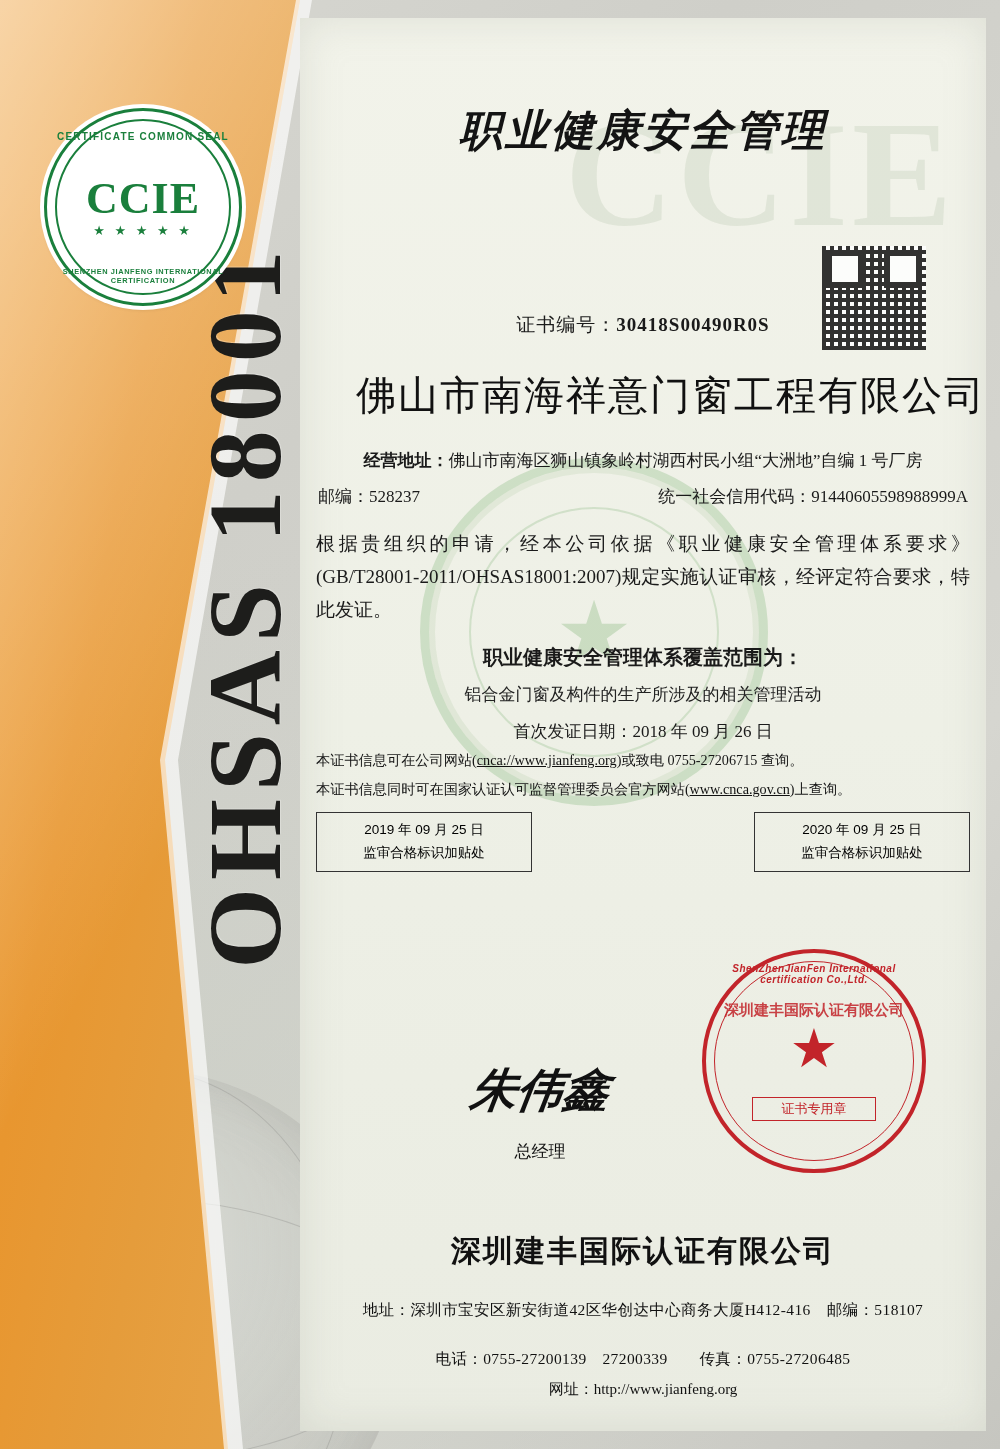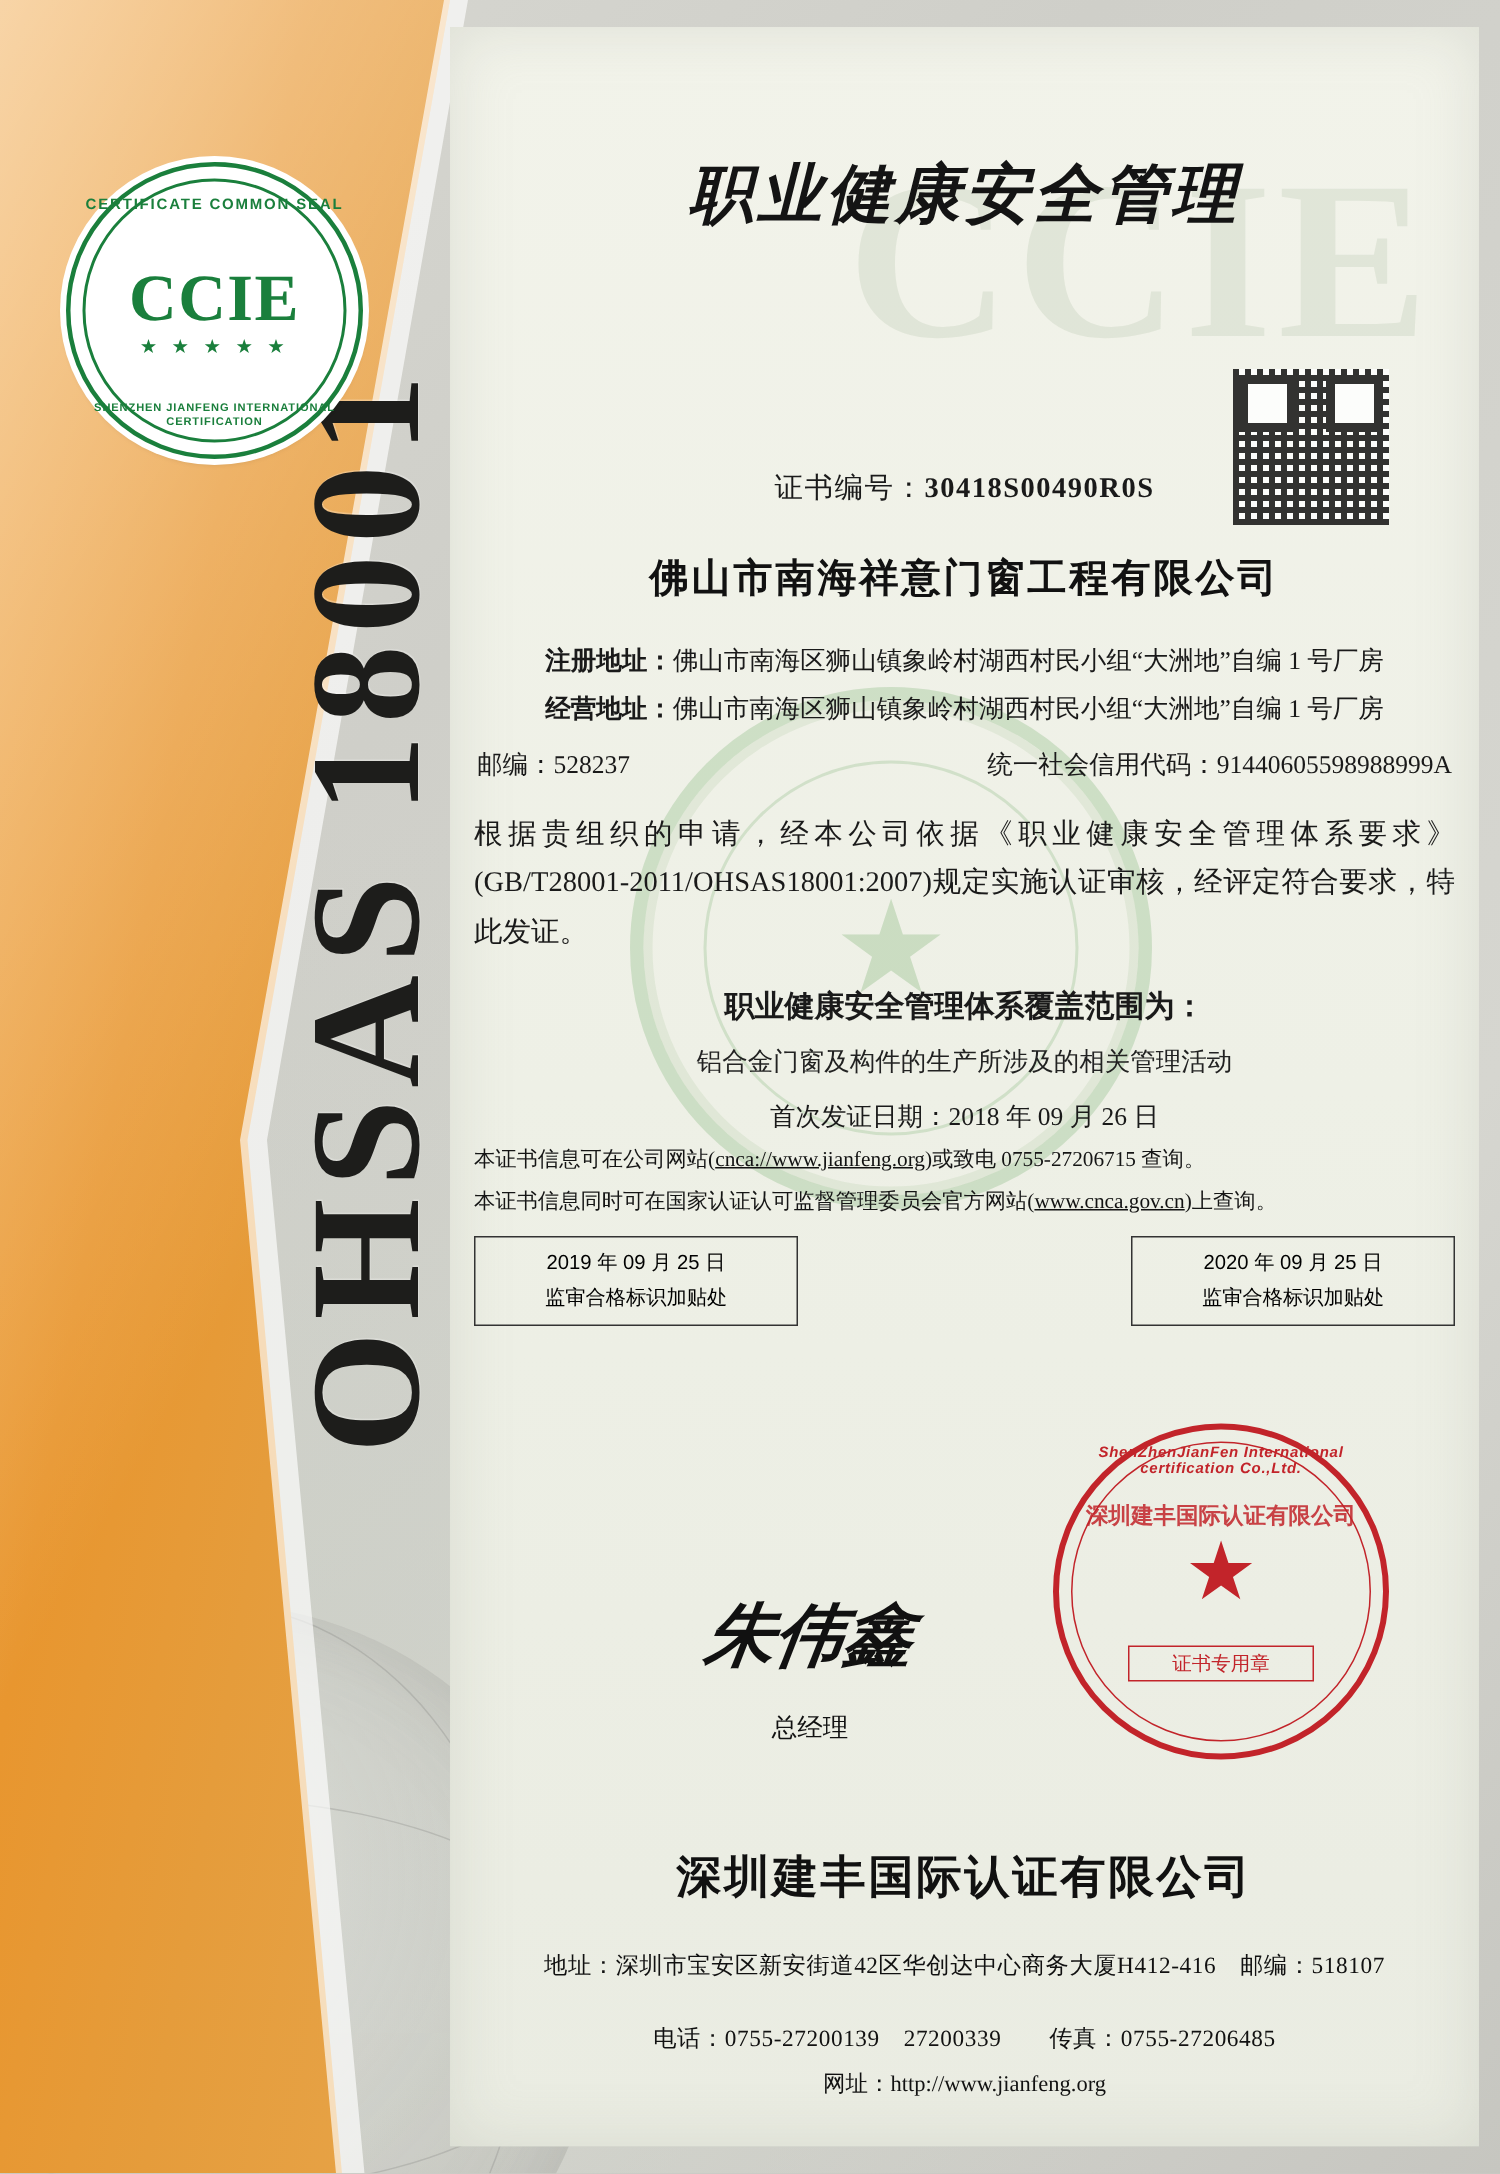--- a/index.html
+++ b/index.html
@@ -144,21 +144,21 @@
   .title .l2{display:block;}
 
   .content{position:absolute;left:0;right:0;top:286px;}
   .row{font-family:"Liberation Serif", serif;color:#1a1a1a;}
 
   .cert-no{
     text-align:center;font-size:19px;margin-top:8px;letter-spacing:1px;
   }
   .cert-no b{font-weight:700;}
   .company{
-    text-align:center;margin-top:30px;font-size:26px;font-weight:700;letter-spacing:2px;color:#111;
+    text-align:right;margin-top:30px;font-size:40px;font-weight:400;letter-spacing:2px;color:#111;
   }
   .addr{
     margin:22px 0 0 0;font-size:17px;line-height:1.9;padding-left:-0px;text-align:center;
   }
   .addr .lbl{font-weight:700;}
   .pair{
     display:flex;justify-content:space-between;font-size:17px;margin-top:8px;padding:0 18px;
   }
   .para{
     margin-top:20px;font-size:19px;line-height:1.72;padding:0 16px;text-align:justify;
@@ -252,23 +252,20 @@
 
     <div class="content">
 
       <div class="row cert-no">
         <span>证书编号：</span><b>30418S00490R0S</b>
       </div>
 
       <div class="row company">佛山市南海祥意门窗工程有限公司</div>
 
       <div class="row addr">
-        <div>
-          <span class="lbl">注册地址：</span><span>佛山市南海区狮山镇象岭村湖西村民小组“大洲地”自编 1 号厂房</span>
-        </div>
         <div>
           <span class="lbl">经营地址：</span><span>佛山市南海区狮山镇象岭村湖西村民小组“大洲地”自编 1 号厂房</span>
         </div>
       </div>
 
       <div class="row pair">
         <div>
           <span class="lbl">邮编：</span><span>528237</span>
         </div>
         <div>

